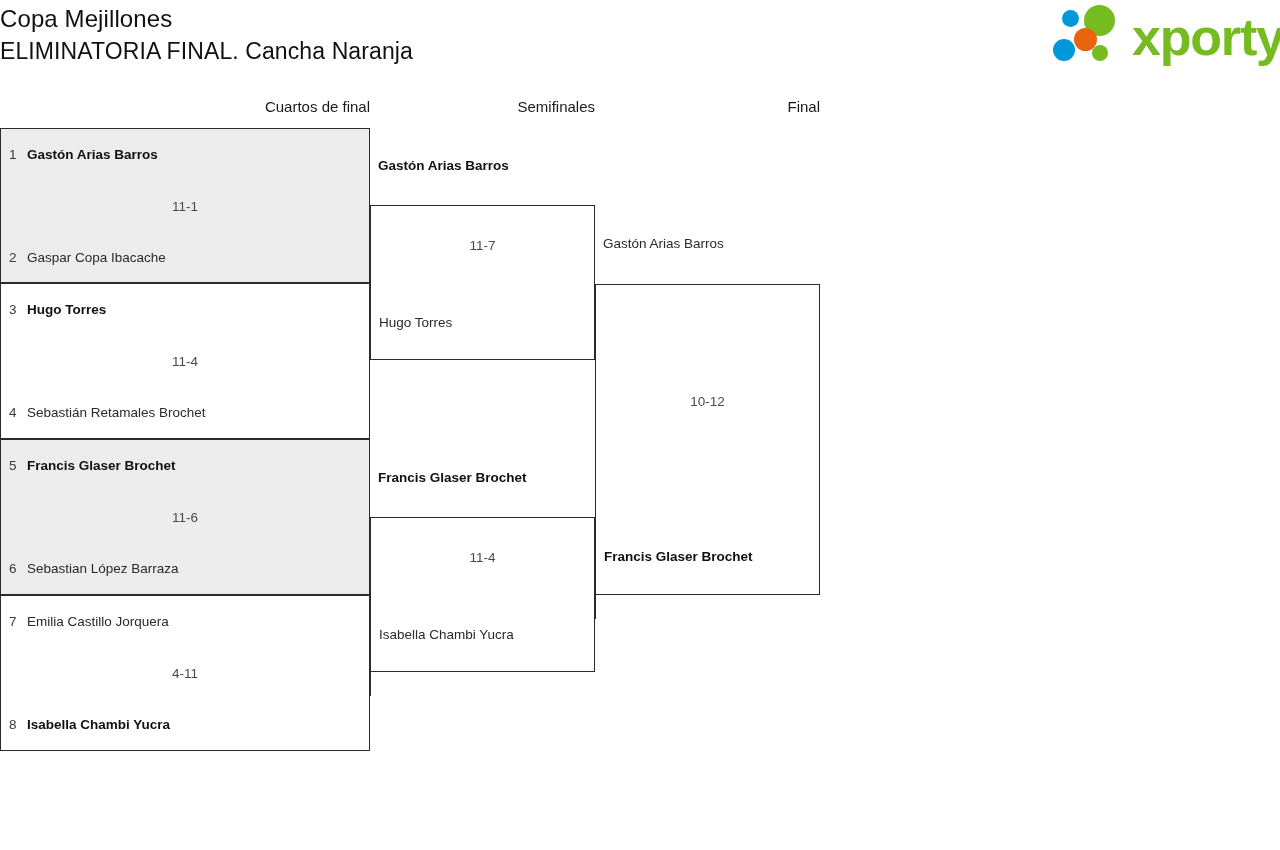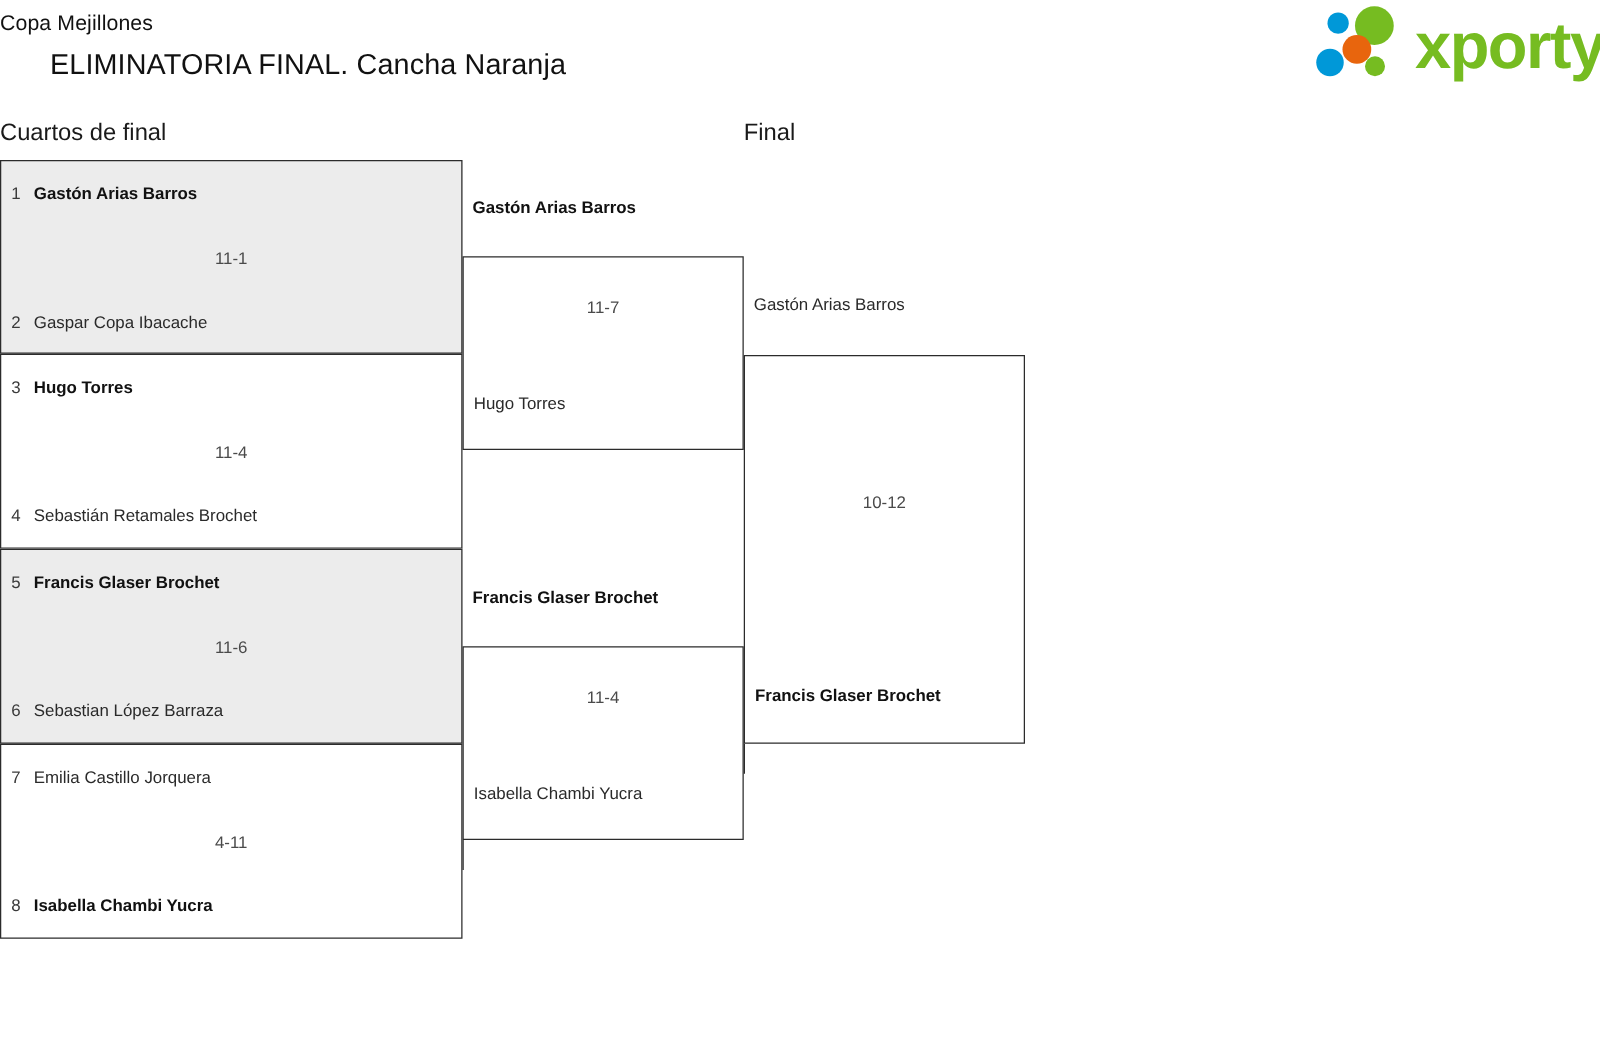--- a/index.html
+++ b/index.html
@@ -9,41 +9,41 @@
     background: #ffffff;
     font-family: "Liberation Sans", sans-serif;
     color: #1a1a1a;
     overflow: hidden;
   }
   #root { position: relative; width: 1280px; height: 850px; }
 
   
   .title-block { position: absolute; left: 0; top: 2px; }
   .title-line1 {
-    font-size: 17px; font-weight: 400; line-height: 33px;
+    font-size: 24px; font-weight: 400; line-height: 33px;
     color: #111111; letter-spacing: 0.1px; white-space: nowrap;
   }
   .title-line2 {
     font-size: 23px; font-weight: 400; line-height: 33px;
-    color: #111111; letter-spacing: 0.1px; white-space: nowrap; padding-left: 40px;
+    color: #111111; letter-spacing: 0.1px; white-space: nowrap;
   }
 
   .logo { position: absolute; right: 4px; top: 4px; width: 224px; height: 66px; }
   .logo-dots { position: absolute; left: 0; top: 0; width: 78px; height: 64px; }
   .dot { position: absolute; border-radius: 50%; }
   .logo-word {
     position: absolute; left: 80px; top: 2px;
     font-size: 52px; font-weight: 700; line-height: 62px;
     letter-spacing: -1.2px;
   }
 
   
   .round-head {
-    position: absolute; font-size: 19px; font-weight: 400;
-    color: #1a1a1a; text-align: left; white-space: nowrap;
+    position: absolute; font-size: 15px; font-weight: 400;
+    color: #1a1a1a; text-align: right; white-space: nowrap;
     line-height: 20px;
   }
 
   
   .match { position: absolute; }
   .match.boxed { border: 1px solid #2b2b2b; }
   .match.shaded { background: #ececec; }
 
   .player {
     position: absolute; left: 0; width: 100%;
@@ -82,20 +82,21 @@
       <span class="dot" id="d-blue-top" style="left: 10px; top: 6px; width: 17px; height: 17px; background: rgb(0, 152, 216);"></span>
       <span class="dot" id="d-green-big" style="left: 32px; top: 1px; width: 31px; height: 31px; background: rgb(118, 188, 33);"></span>
       <span class="dot" id="d-orange" style="left: 22px; top: 24px; width: 23px; height: 23px; background: rgb(232, 101, 13);"></span>
       <span class="dot" id="d-blue-bot" style="left: 1px; top: 35px; width: 22px; height: 22px; background: rgb(0, 152, 216);"></span>
       <span class="dot" id="d-green-sm" style="left: 40px; top: 41px; width: 16px; height: 16px; background: rgb(118, 188, 33);"></span>
     </div>
     <div class="logo-word" id="logo-word" style="color: rgb(118, 188, 33);">xporty</div>
   </div>
 
   <div class="round-head" style="left:0px;   top:97px; width:370px;">Cuartos de final</div>
+  <div class="round-head" style="left:370px; top:97px; width:225px;">Semifinales</div>
   <div class="round-head" style="left:595px; top:97px; width:225px;">Final</div>
 
   <div class="match boxed shaded" style="left:0px; top:128px; width:370px; height:155px;">
     <div class="player" style="top:17px;">
       <span class="seed">1</span>
       <span class="pname win">Gastón Arias Barros</span>
     </div>
     <div class="score" style="top:69px;">11-1</div>
     <div class="player" style="top:120px;">
       <span class="seed">2</span>

